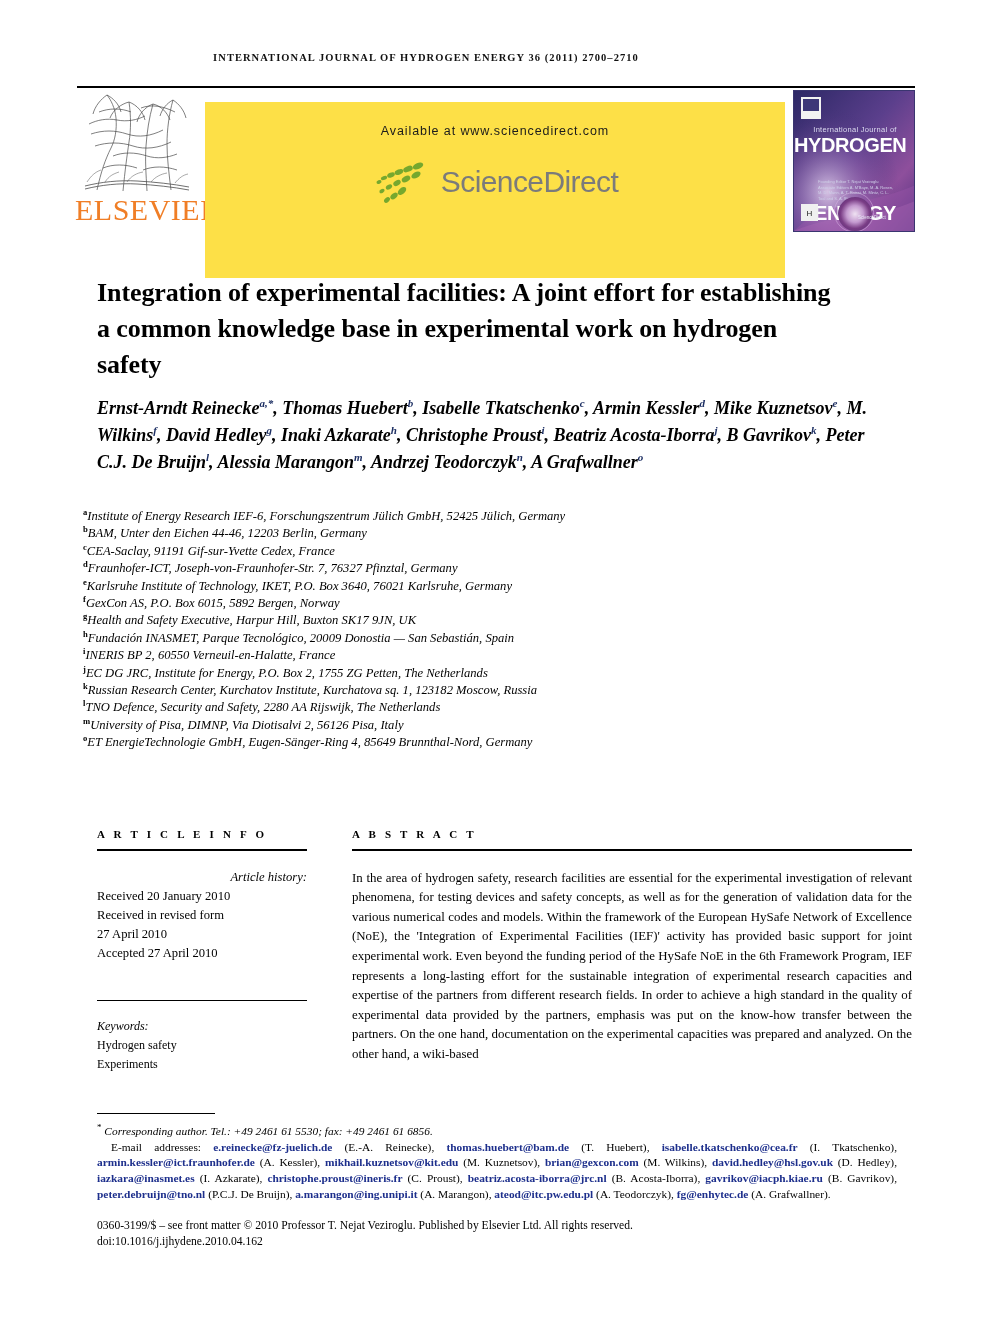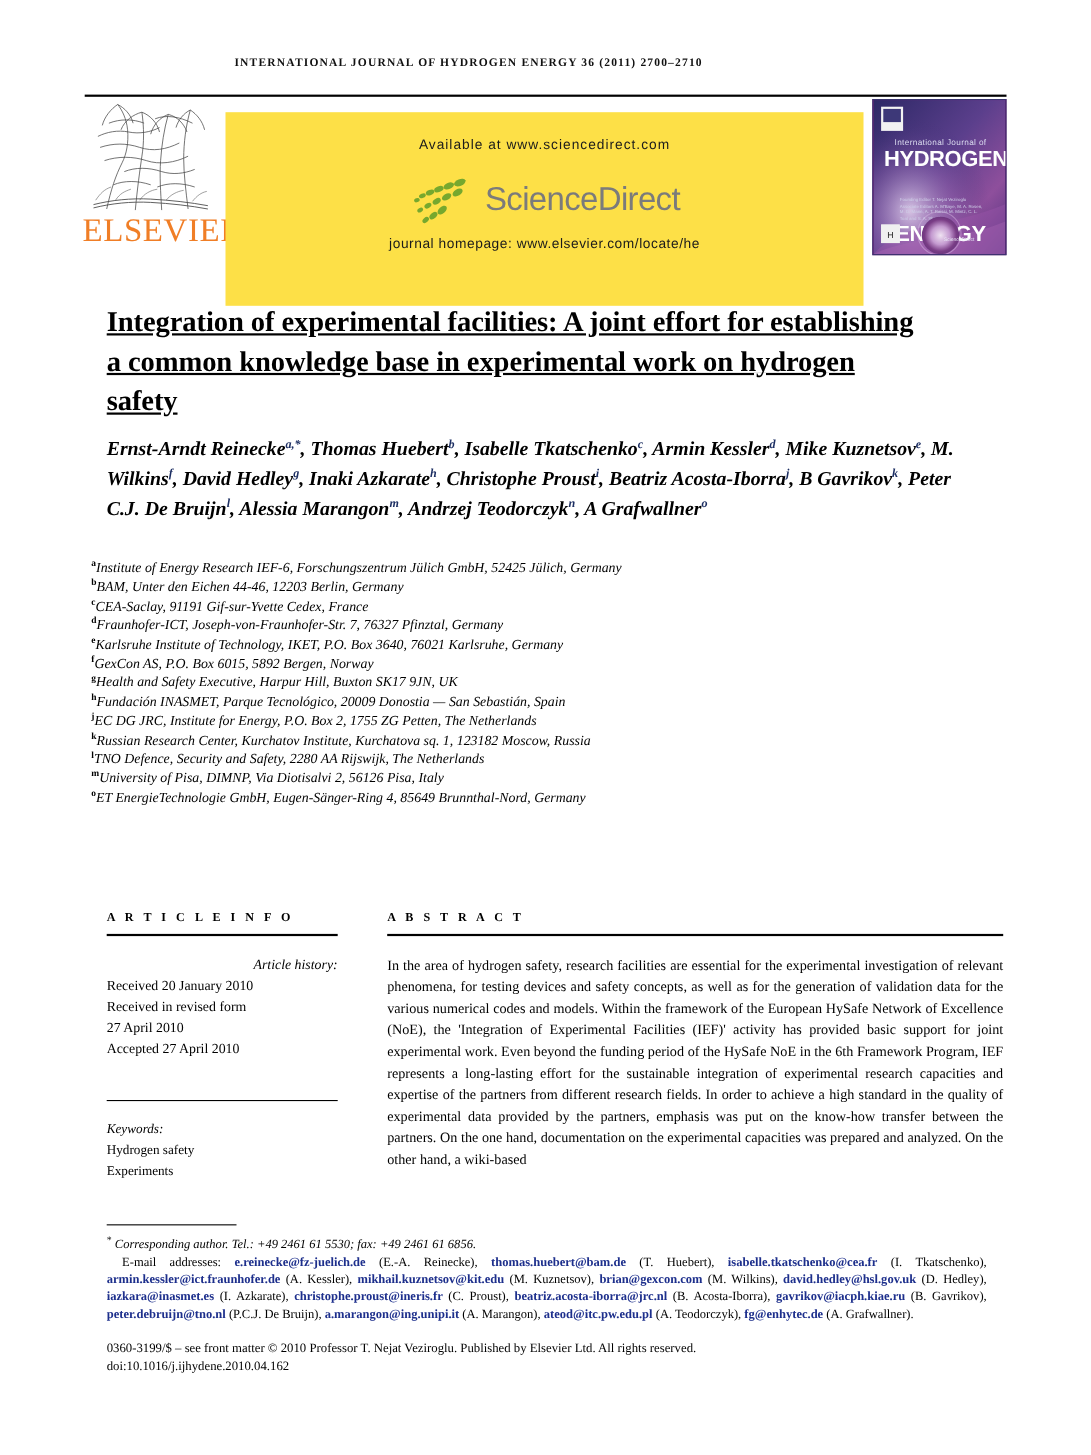--- a/index.html
+++ b/index.html
@@ -89,21 +89,21 @@
   .cover-el-inner{
     position:absolute;left:2px;top:2px;right:2px;bottom:8px;
     background:#3d3878;
   }
   .cover-ij{
     position:absolute;left:0;top:34px;width:122px;text-align:center;
     font-family:"Liberation Sans",sans-serif;font-size:7.5px;color:#dcdcf0;
     letter-spacing:0.3px;
   }
   .cover-h{
-    position:absolute;left:0;top:44px;width:122px;text-align:right;
+    position:absolute;left:0;top:44px;width:122px;text-align:left;
     font-family:"Liberation Sans",sans-serif;font-weight:bold;
     font-size:20px;color:#ffffff;letter-spacing:-0.4px;line-height:21px;
   }
   .cover-e{
     position:absolute;left:0;top:64px;width:122px;text-align:center;
     font-family:"Liberation Sans",sans-serif;font-weight:bold;
     font-size:20px;color:#ffffff;letter-spacing:-0.4px;line-height:21px;margin-top:48px;
   }
   .cover-smalltext{
     position:absolute;left:24px;top:88px;width:76px;
@@ -126,21 +126,20 @@
 
   
   .title{
     position:absolute;left:97px;top:258px;width:740px;
     font-family:"Liberation Serif",serif;
     font-weight:bold;
     font-size:26px;
     line-height:36px;
     color:#000;
     letter-spacing:-0.1px;
-    text-decoration:underline;
   }
   
   .authors{
     position:absolute;left:97px;top:395px;width:800px;
     font-family:"Liberation Serif",serif;
     font-style:italic;
     font-weight:bold;
     font-size:18px;
     line-height:27px;
     color:#000;
@@ -294,21 +293,20 @@
             <ellipse cx="25" cy="23" rx="4" ry="2.5" transform="rotate(-30 25 23)"></ellipse>
             <ellipse cx="17" cy="27" rx="3.4" ry="2.2" transform="rotate(-30 17 27)"></ellipse>
             <ellipse cx="10" cy="31" rx="2.8" ry="1.9" transform="rotate(-30 10 31)"></ellipse>
             <ellipse cx="30" cy="31" rx="5" ry="3" transform="rotate(-42 30 31)"></ellipse>
             <ellipse cx="22" cy="36" rx="4.2" ry="2.6" transform="rotate(-42 22 36)"></ellipse>
             <ellipse cx="15" cy="40" rx="3.4" ry="2.2" transform="rotate(-42 15 40)"></ellipse>
           </g>
         </svg>
         <span class="sd-word">ScienceDirect</span>
       </div>
-      <div class="sd-home">journal homepage: www.elsevier.com/locate/he</div>
     </div>
 
     <div class="cover">
       <svg class="cover-bg" viewBox="0 0 122 142" preserveAspectRatio="none">
         <defs>
           <linearGradient id="cg" x1="0" y1="0" x2="1" y2="1">
             <stop offset="0%" stop-color="#2d2866"></stop>
             <stop offset="45%" stop-color="#5b3f8c"></stop>
             <stop offset="75%" stop-color="#8e4f9c"></stop>
             <stop offset="100%" stop-color="#50307e"></stop>
@@ -352,20 +350,21 @@
 
   <div class="affils">
       <div class="aff"><sup>a</sup><span>Institute of Energy Research IEF-6, Forschungszentrum Jülich GmbH, 52425 Jülich, Germany</span></div>
       <div class="aff"><sup>b</sup><span>BAM, Unter den Eichen 44-46, 12203 Berlin, Germany</span></div>
       <div class="aff"><sup>c</sup><span>CEA-Saclay, 91191 Gif-sur-Yvette Cedex, France</span></div>
       <div class="aff"><sup>d</sup><span>Fraunhofer-ICT, Joseph-von-Fraunhofer-Str. 7, 76327 Pfinztal, Germany</span></div>
       <div class="aff"><sup>e</sup><span>Karlsruhe Institute of Technology, IKET, P.O. Box 3640, 76021 Karlsruhe, Germany</span></div>
       <div class="aff"><sup>f</sup><span>GexCon AS, P.O. Box 6015, 5892 Bergen, Norway</span></div>
       <div class="aff"><sup>g</sup><span>Health and Safety Executive, Harpur Hill, Buxton SK17 9JN, UK</span></div>
       <div class="aff"><sup>h</sup><span>Fundación INASMET, Parque Tecnológico, 20009 Donostia — San Sebastián, Spain</span></div>
+      <div class="aff"><sup>i</sup><span>INERIS BP 2, 60550 Verneuil-en-Halatte, France</span></div>
       <div class="aff"><sup>j</sup><span>EC DG JRC, Institute for Energy, P.O. Box 2, 1755 ZG Petten, The Netherlands</span></div>
       <div class="aff"><sup>k</sup><span>Russian Research Center, Kurchatov Institute, Kurchatova sq. 1, 123182 Moscow, Russia</span></div>
       <div class="aff"><sup>l</sup><span>TNO Defence, Security and Safety, 2280 AA Rijswijk, The Netherlands</span></div>
       <div class="aff"><sup>m</sup><span>University of Pisa, DIMNP, Via Diotisalvi 2, 56126 Pisa, Italy</span></div>
       <div class="aff"><sup>o</sup><span>ET EnergieTechnologie GmbH, Eugen-Sänger-Ring 4, 85649 Brunnthal-Nord, Germany</span></div>
     </div>
 
   <div class="sec-left">
     <div class="sec-head">A R T I C L E   I N F O</div>
     <div class="rule-thick"></div>

